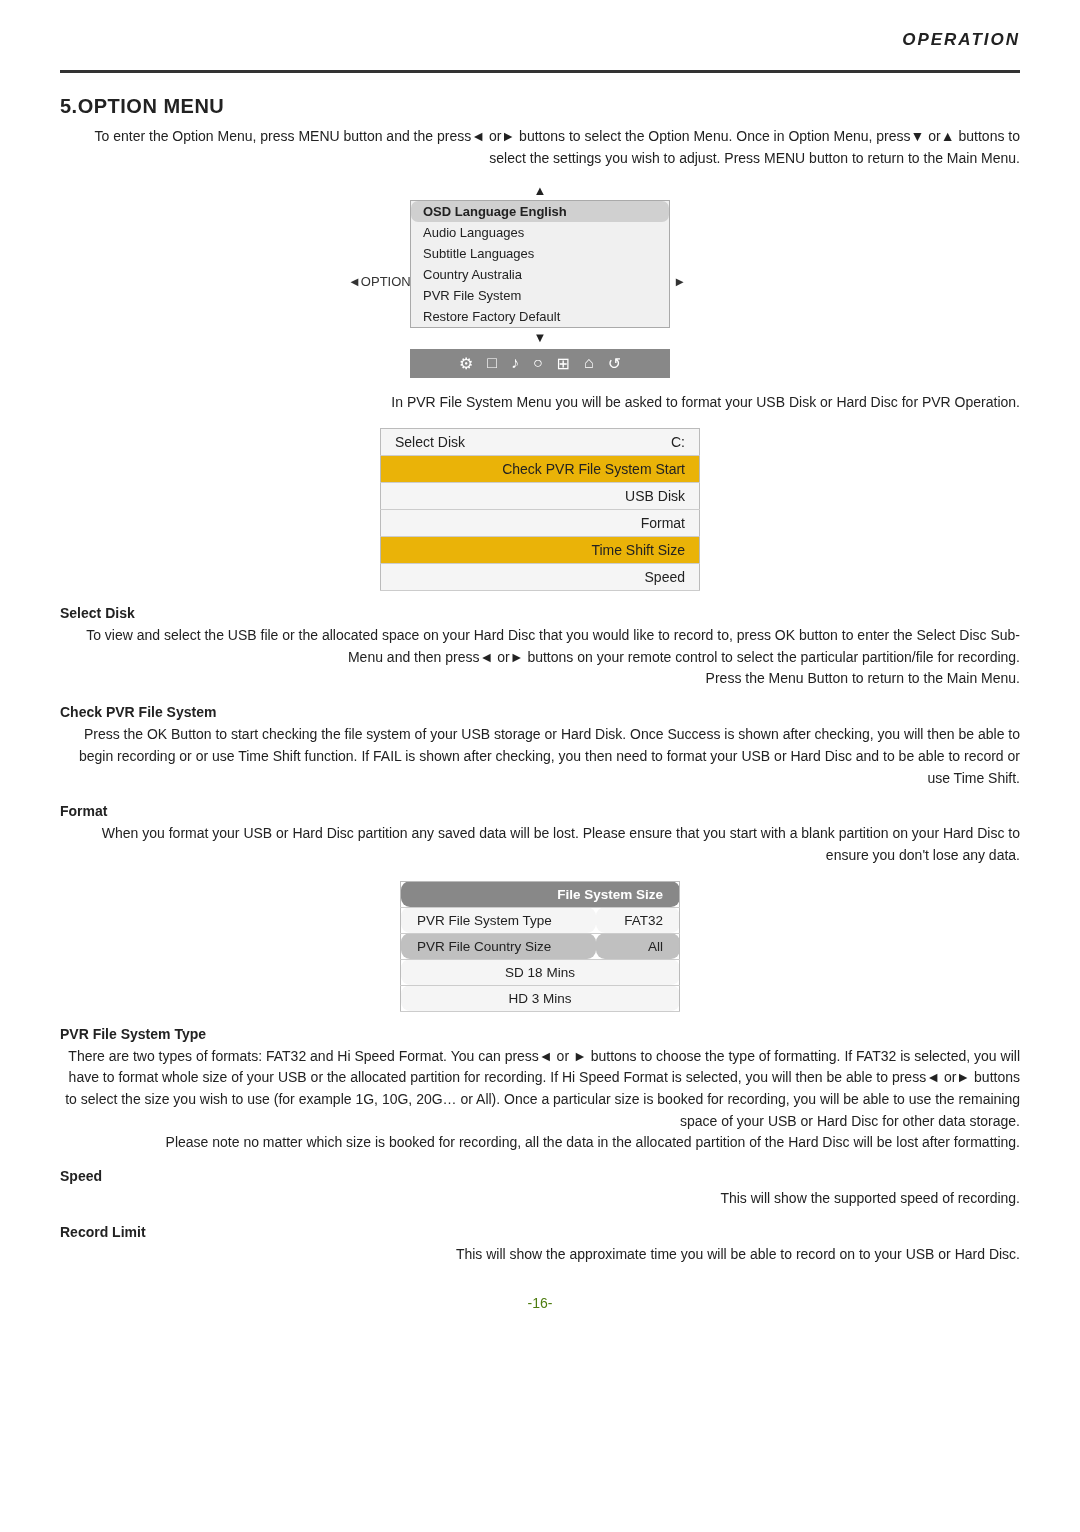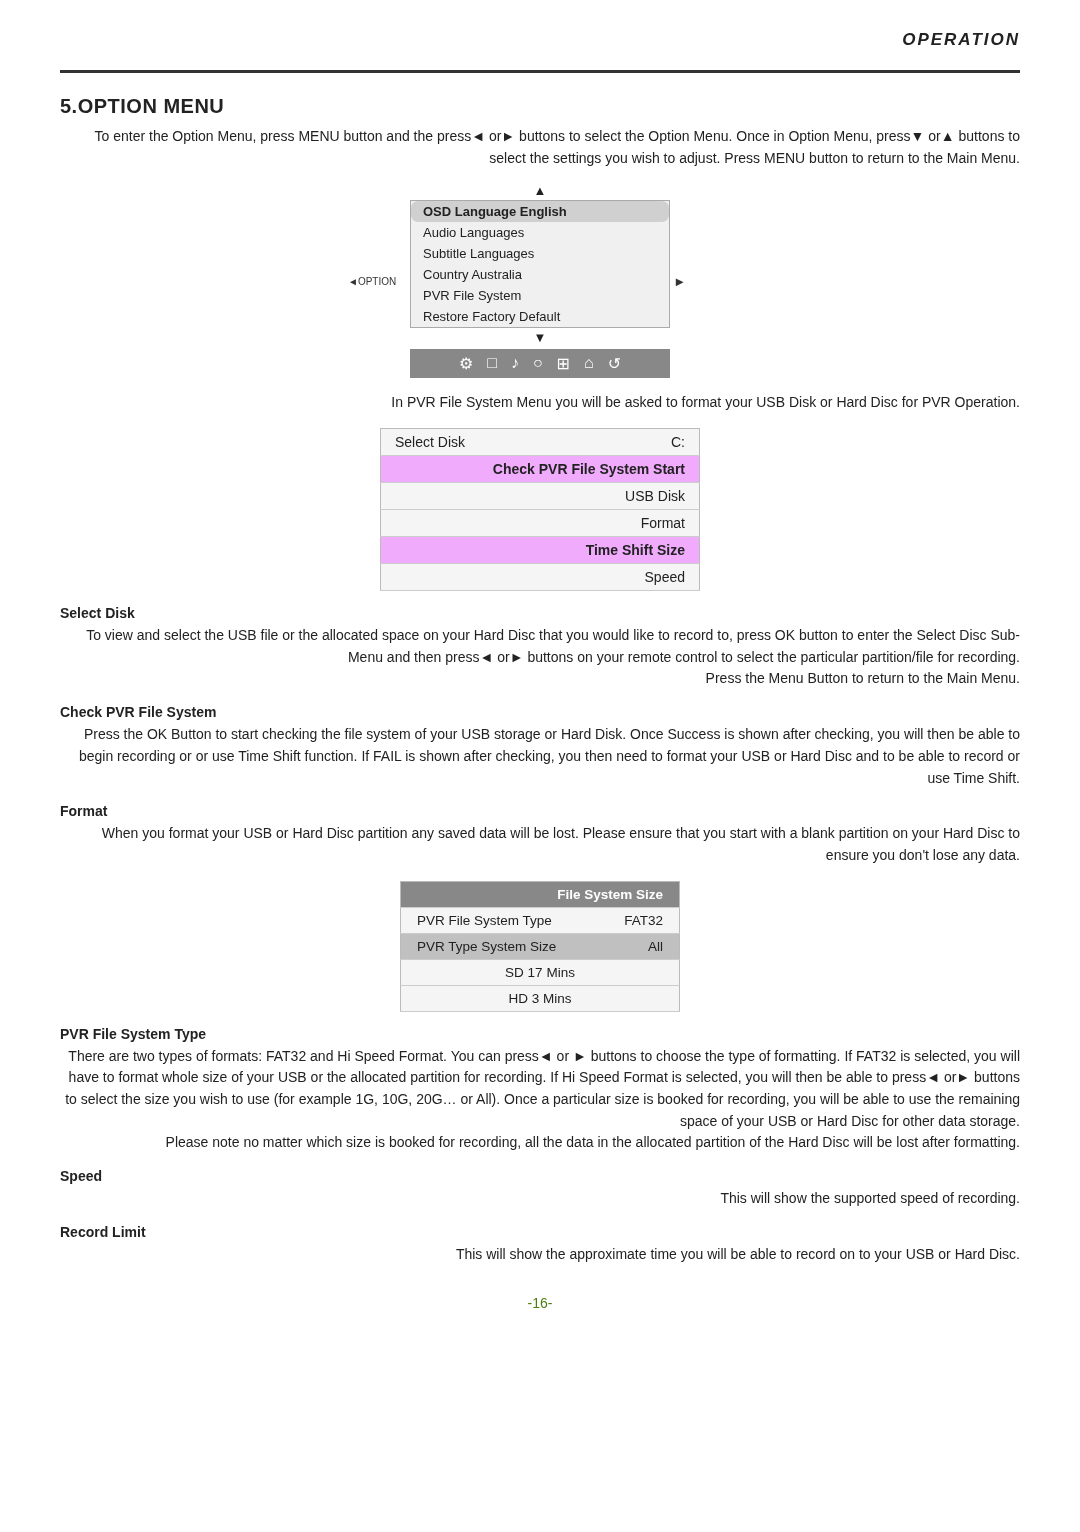--- a/index.html
+++ b/index.html
@@ -64,21 +64,21 @@
     }
     .osd-menu-box .menu-item.highlighted {
       background: #d0d0d0;
       font-weight: bold;
     }
     .osd-menu-label {
       position: absolute;
       left: -62px;
       top: 50%;
       transform: translateY(-50%);
-      font-size: 10px;
+      font-size: 13px;
       display: flex;
       align-items: center;
       gap: 2px;
       color: #333;
     }
     .osd-menu-arrow-right {
       position: absolute;
       right: -16px;
       top: 50%;
       transform: translateY(-50%);
@@ -112,39 +112,39 @@
       min-width: 320px;
       font-size: 14px;
       border: 1px solid #bbb;
     }
     .pvr-menu-table tr td {
       padding: 5px 14px;
       border-bottom: 1px solid #ccc;
       background: #f5f5f5;
     }
     .pvr-menu-table tr.highlighted td {
-      background: #f0abfc;
-      font-weight: bold;
+      background: #eab308;
     }
     .pvr-menu-table tr td:last-child {
       text-align: right;
       min-width: 40px;
     }
 
     
     .fs-menu-table {
       border-collapse: collapse;
       min-width: 280px;
       font-size: 13.5px;
       border: 1px solid #bbb;
     }
     .fs-menu-table tr td {
       padding: 5px 16px;
       border-bottom: 1px solid #ccc;
       background: #f5f5f5;
+      border-radius: 9px;
     }
     .fs-menu-table tr.fs-header td {
       background: #888;
       color: #fff;
       font-weight: bold;
       text-align: center;
     }
     .fs-menu-table tr.highlighted td {
       background: #c0c0c0;
     }
@@ -246,25 +246,25 @@
   <table class="fs-menu-table">
     <tbody>
         <tr class="fs-header">
       <td colspan="2">File System Size</td>
     </tr>
     <tr>
       <td>PVR File System Type</td>
       <td>FAT32</td>
     </tr>
     <tr class="highlighted">
-      <td>PVR Type System Size</td>
+      <td>PVR File Country Size</td>
       <td>All</td>
     </tr>
     <tr>
-      <td colspan="2" style="text-align:center;">SD 17 Mins</td>
+      <td colspan="2" style="text-align:center;">SD 18 Mins</td>
     </tr>
     <tr>
       <td colspan="2" style="text-align:center;">HD 3 Mins</td>
     </tr>
   </tbody>
     </table>
 </div>
 
 <div class="subsection-title">PVR File System Type</div>
 <div class="body-text">There are two types of formats: FAT32 and Hi Speed Format.  You can press◄ or ► buttons to choose the type of formatting. If  FAT32 is selected, you will have to format whole size of your USB or the allocated partition for recording. If Hi Speed Format is selected, you will then be able to press◄ or► buttons to select the size you wish to use (for example 1G, 10G, 20G… or All). Once a particular size is booked for recording, you will be able to use the remaining space of your USB or Hard Disc for other data storage.<br>Please note no matter which size is booked for recording, all the data in the allocated partition of the Hard Disc will be lost after formatting.</div>

